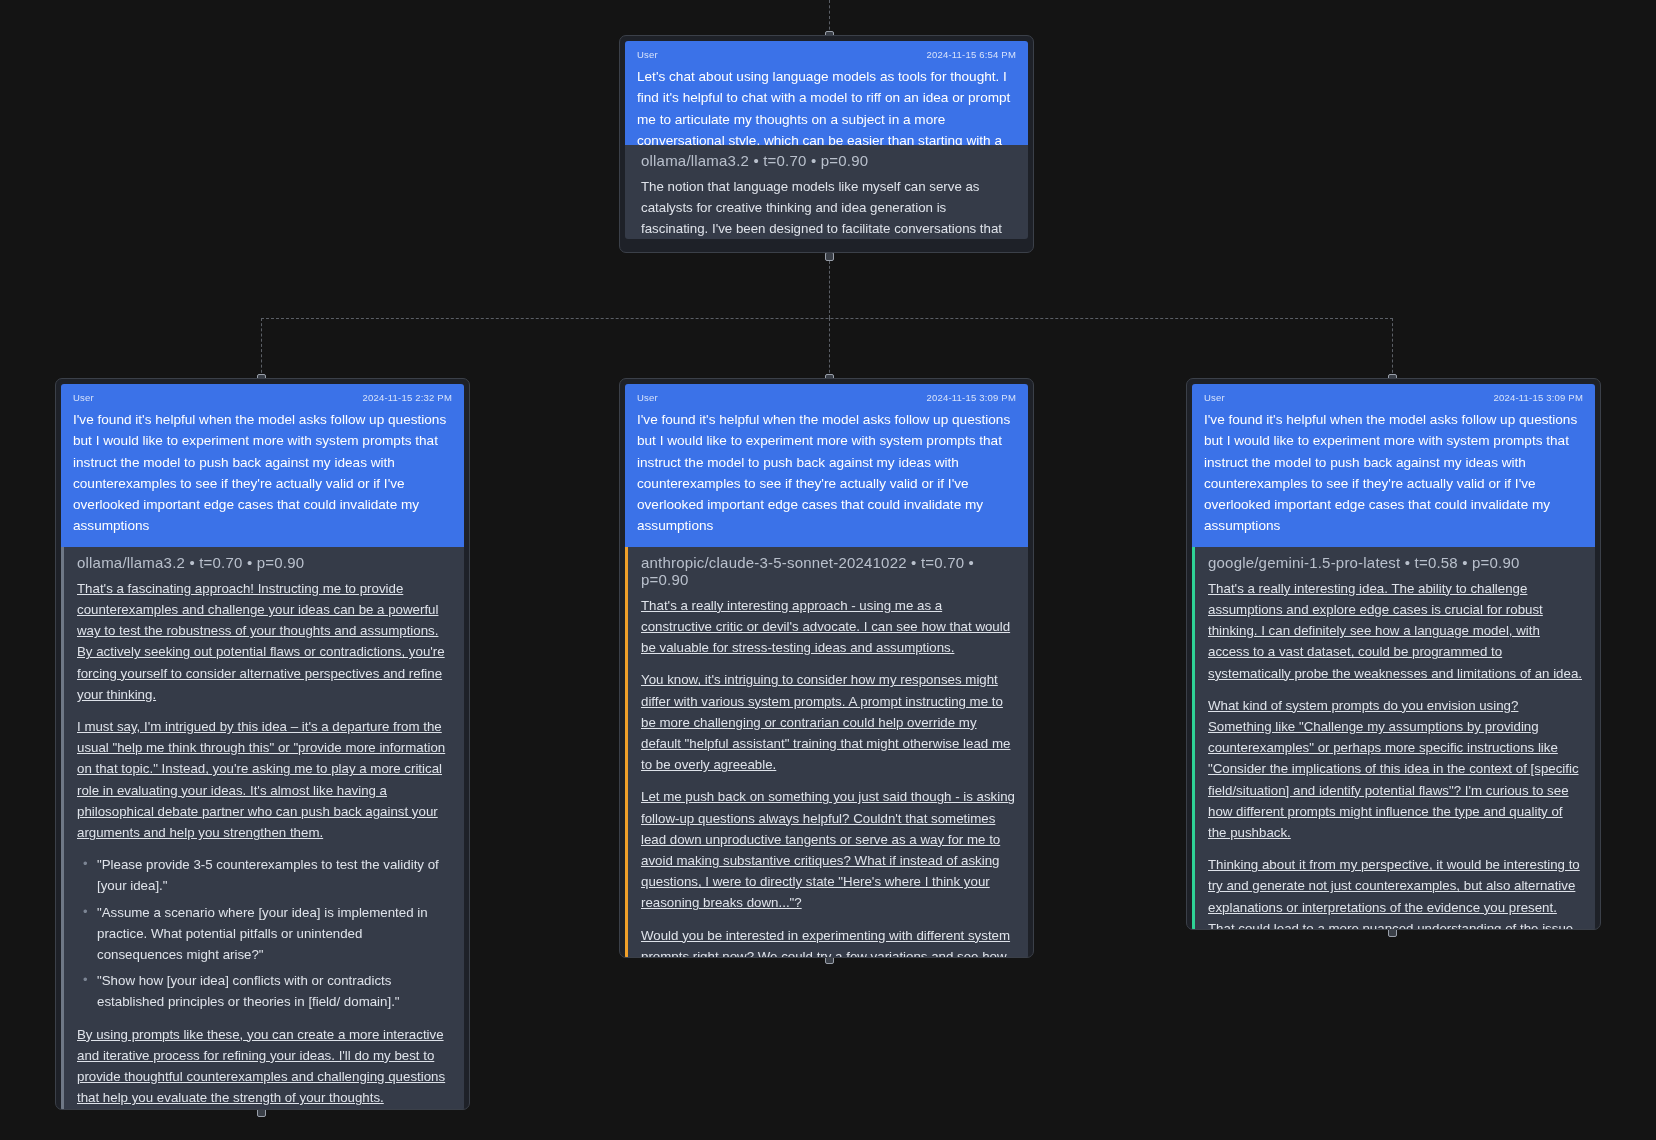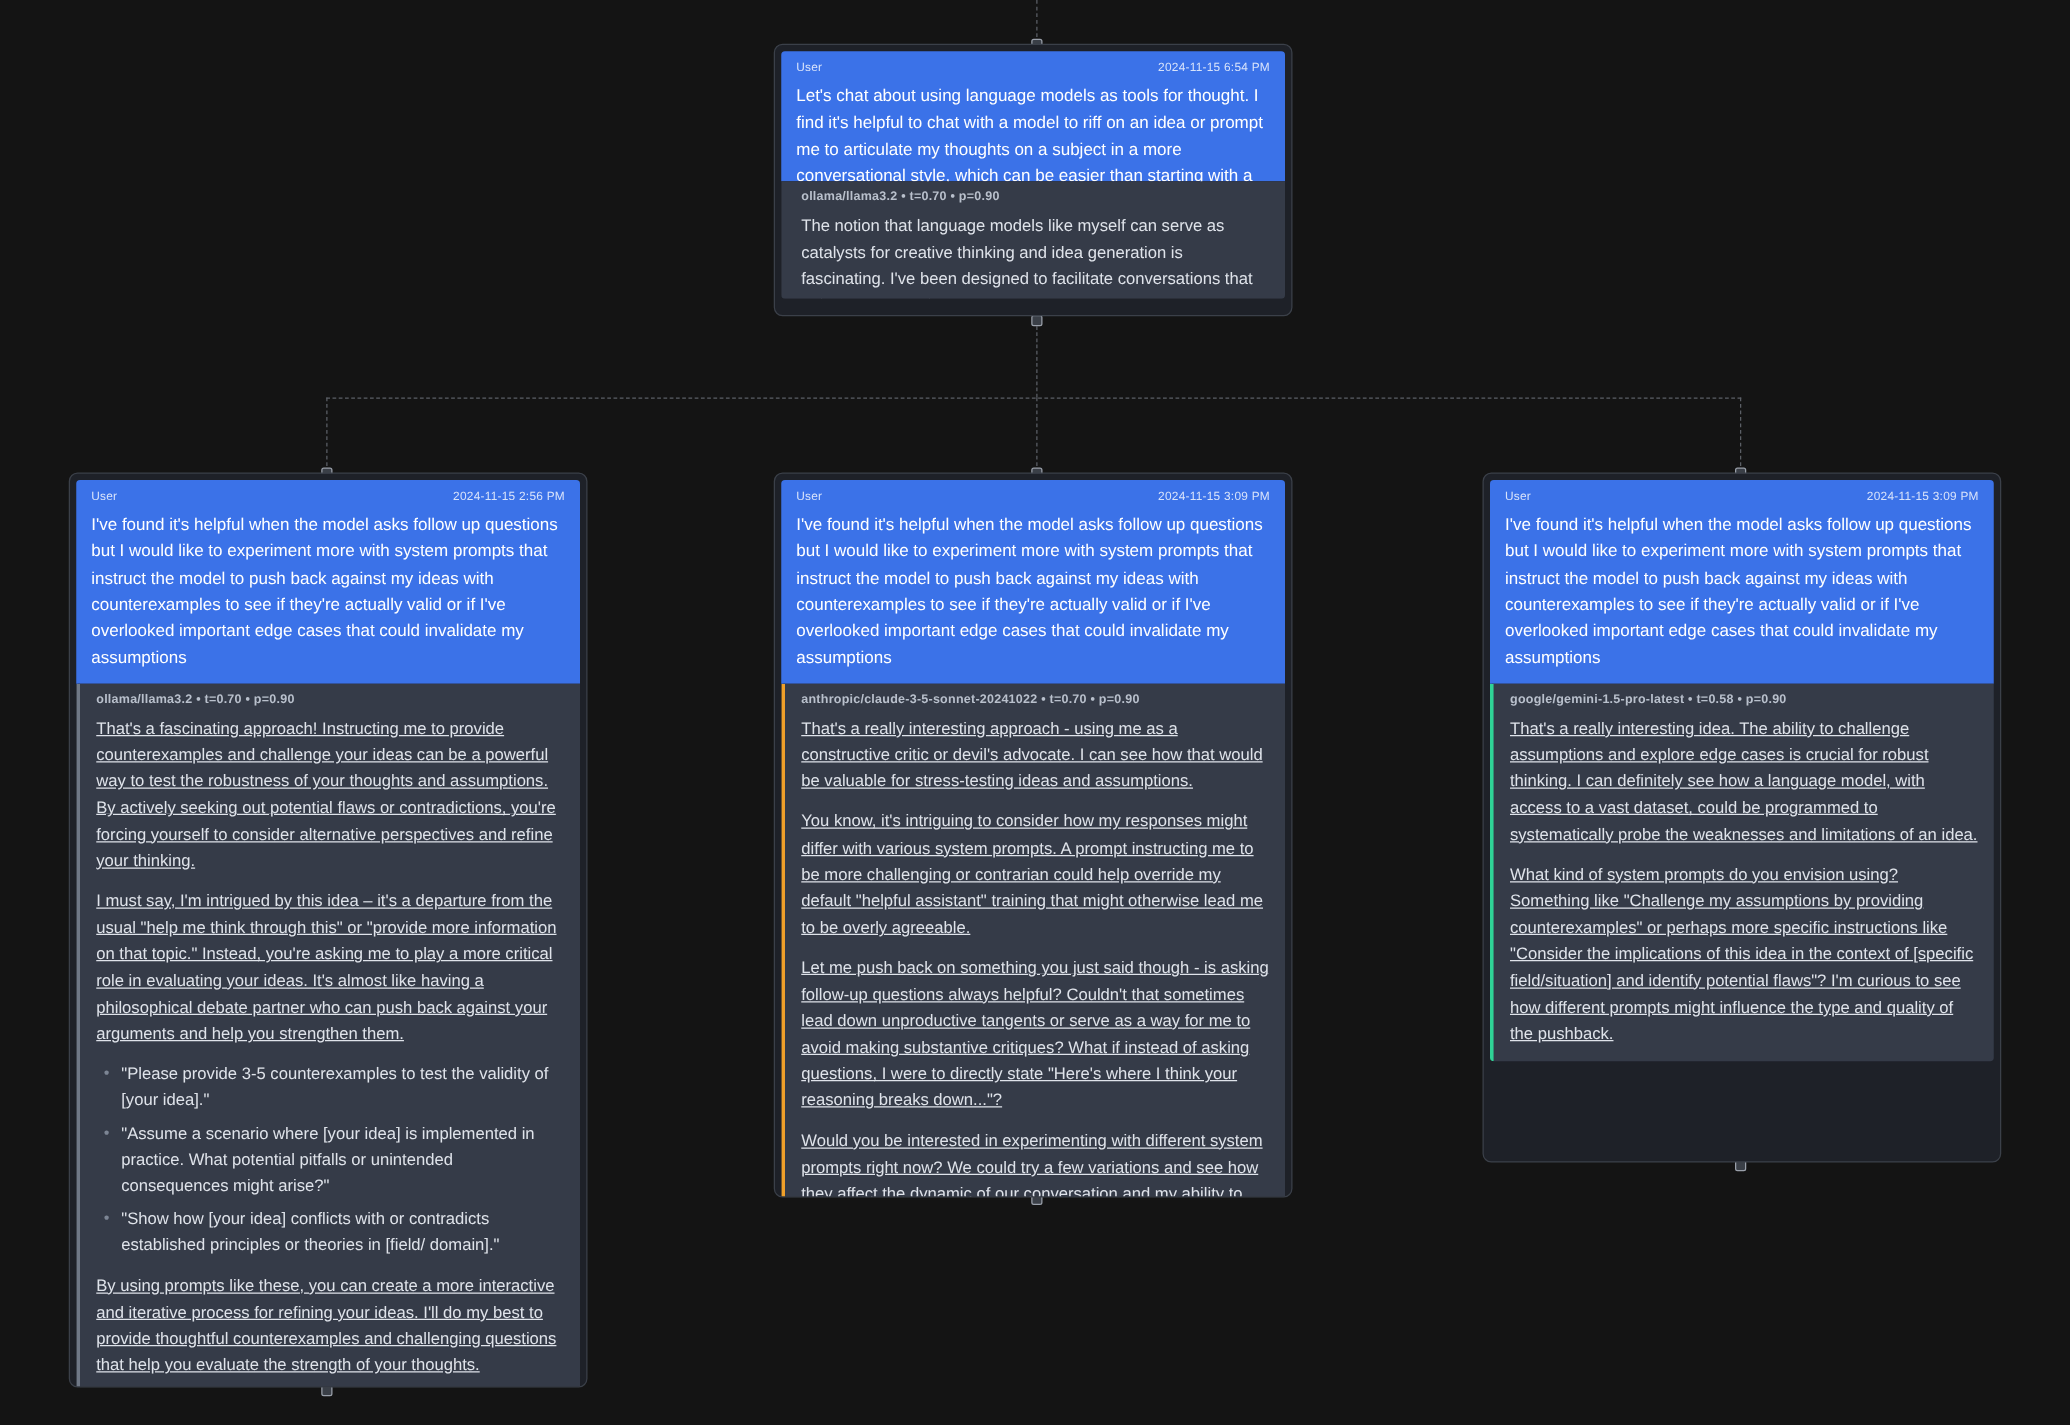--- a/index.html
+++ b/index.html
@@ -48,23 +48,22 @@
     background: #353b48;
     border-radius: 0 0 3px 3px;
     padding: 7px 13px 12px 13px;
     border-left: 3px solid transparent;
   }
   .msg-asst.accent-neutral { border-left-color: #6f7886; }
   .msg-asst.accent-amber   { border-left-color: #f0a02a; }
   .msg-asst.accent-green   { border-left-color: #2fd396; }
 
   .asst-head {
-    font-size: 10px; letter-spacing: .2px; color: #b9c0cc;
+    font-size: 15px; letter-spacing: .2px; color: #b9c0cc;
     margin-bottom: 7px;
-    font-weight: bold;
   }
   .msg-asst .msg-body { font-size: 13.3px; line-height: 21.2px; color: #dfe3ea; }
   .msg-body p { margin-bottom: 11px; text-decoration: underline; }
   .msg-body p:last-child { margin-bottom: 0; }
   .msg-body ul { list-style: none; margin: 0 0 11px 0; }
   .msg-body li {
     position: relative; padding-left: 20px; margin-bottom: 5px;
   }
   .msg-body li::before {
     content: "\2022"; position: absolute; left: 6px; top: -1px;
@@ -109,21 +108,21 @@
     <div class="msg msg-asst">
       <div class="asst-head">ollama/llama3.2 • t=0.70 • p=0.90</div>
       <div class="msg-body">The notion that language models like myself can serve as catalysts for creative thinking and idea generation is fascinating. I've been designed to facilitate conversations that help humans explore their thoughts and emotions in a more organic way.</div>
     </div>
   </div>
 
   <div class="node branch" id="node-left" style="left:55px; top:378px; width:415px; height:732px;">
     <div class="msg msg-user">
       <div class="msg-head">
         <span>User</span>
-        <span>2024-11-15 2:56 PM</span>
+        <span>2024-11-15 2:32 PM</span>
       </div>
       <div class="msg-body">I've found it's helpful when the model asks follow up questions but I would like to experiment more with system prompts that instruct the model to push back against my ideas with counterexamples to see if they're actually valid or if I've overlooked important edge cases that could invalidate my assumptions</div>
     </div>
     <div class="msg msg-asst accent-neutral">
       <div class="asst-head">ollama/llama3.2 • t=0.70 • p=0.90</div>
       <div class="msg-body">
         <p>That's a fascinating approach! Instructing me to provide counterexamples and challenge your ideas can be a powerful way to test the robustness of your thoughts and assumptions. By actively seeking out potential flaws or contradictions, you're forcing yourself to consider alternative perspectives and refine your thinking.</p>
         <p>I must say, I'm intrigued by this idea – it's a departure from the usual "help me think through this" or "provide more information on that topic." Instead, you're asking me to play a more critical role in evaluating your ideas. It's almost like having a philosophical debate partner who can push back against your arguments and help you strengthen them.</p>
         <ul>
           <li>"Please provide 3-5 counterexamples to test the validity of [your idea]."</li>
@@ -162,18 +161,19 @@
         <span>User</span>
         <span>2024-11-15 3:09 PM</span>
       </div>
       <div class="msg-body">I've found it's helpful when the model asks follow up questions but I would like to experiment more with system prompts that instruct the model to push back against my ideas with counterexamples to see if they're actually valid or if I've overlooked important edge cases that could invalidate my assumptions</div>
     </div>
     <div class="msg msg-asst accent-green">
       <div class="asst-head">google/gemini-1.5-pro-latest • t=0.58 • p=0.90</div>
       <div class="msg-body">
         <p>That's a really interesting idea. The ability to challenge assumptions and explore edge cases is crucial for robust thinking. I can definitely see how a language model, with access to a vast dataset, could be programmed to systematically probe the weaknesses and limitations of an idea.</p>
         <p>What kind of system prompts do you envision using? Something like "Challenge my assumptions by providing counterexamples" or perhaps more specific instructions like "Consider the implications of this idea in the context of [specific field/situation] and identify potential flaws"? I'm curious to see how different prompts might influence the type and quality of the pushback.</p>
+        <p>Thinking about it from my perspective, it would be interesting to try and generate not just counterexamples, but also alternative explanations or interpretations of the evidence you present. That could lead to a more nuanced understanding of the issue.</p>
 
       </div>
     </div>
   </div>
 
 </div>
 
 </body></html>

